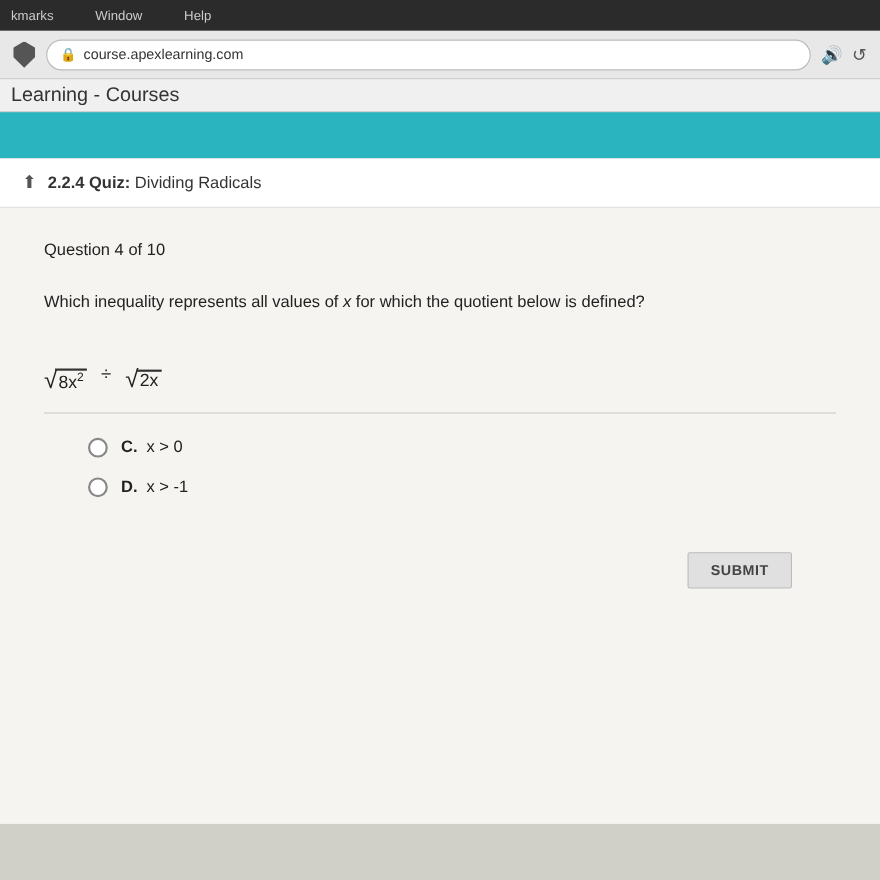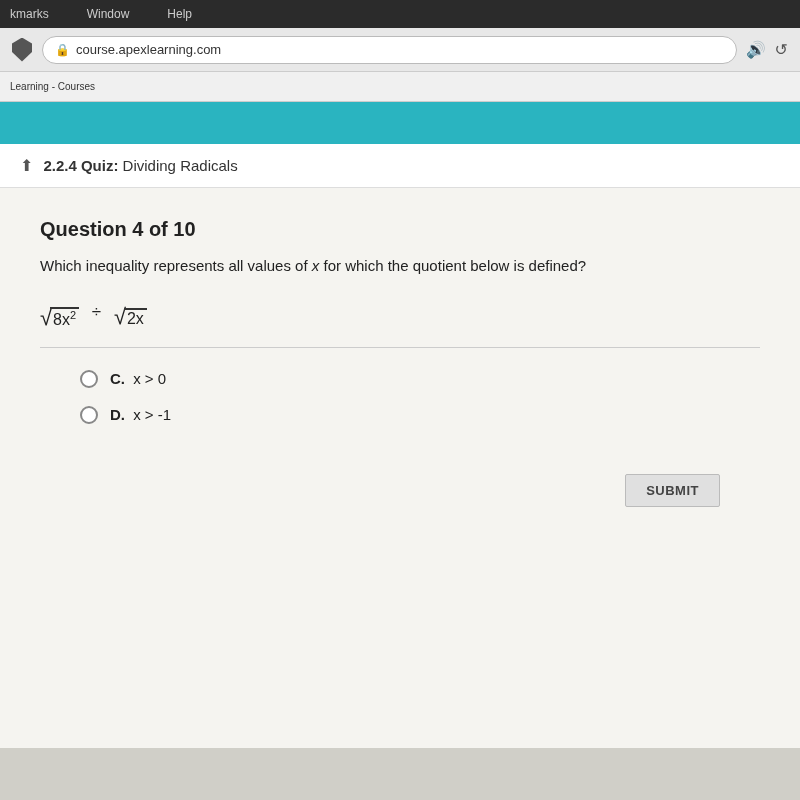--- a/index.html
+++ b/index.html
@@ -89,21 +89,21 @@
       cursor: pointer;
     }
 
     .tab-bar {
       background: #f0f0f0;
       height: 30px;
       display: flex;
       align-items: center;
       padding: 0 10px;
       border-bottom: 1px solid #ccc;
-      font-size: 10px;
+      font-size: 18px;
       color: #333;
     }
 
     .teal-banner {
       background: #2ab4c0;
       height: 42px;
     }
 
     .quiz-header {
       background: white;
@@ -130,31 +130,31 @@
       margin-top: 36px;
     }
 
     .main-content {
       background: #f5f4f0;
       padding: 30px 40px;
       min-height: 560px;
     }
 
     .question-number {
-      font-size: 20px;
-      font-weight: bold;
+      font-size: 15px;
+      font-weight: normal;
       color: #222;
-      margin-bottom: 14px;
+      margin-bottom: 28px;
     }
 
     .question-text {
       font-size: 15px;
       color: #222;
       line-height: 1.5;
-      margin-bottom: 18px;
+      margin-bottom: 37px;
     }
 
     .math-expression {
       font-size: 17px;
       color: #222;
       margin-bottom: 18px;
       display: flex;
       align-items: center;
       gap: 8px;
     }

